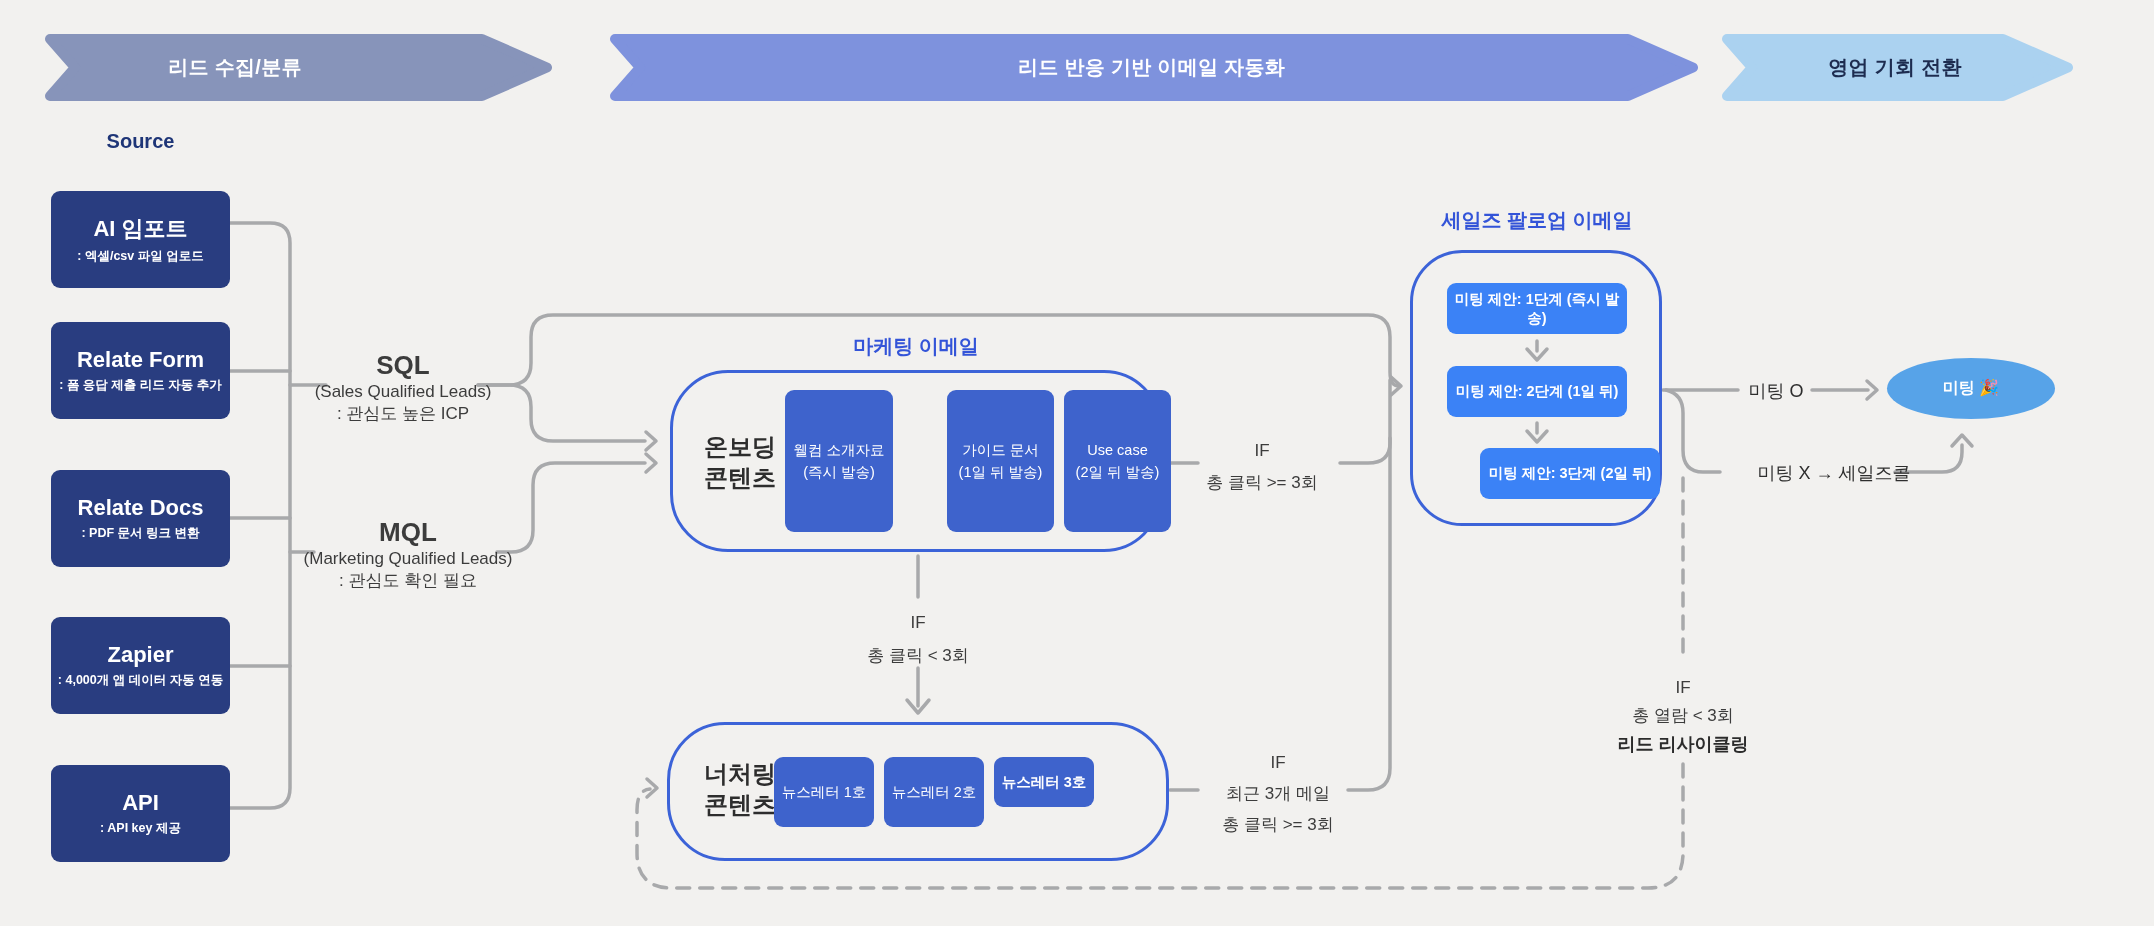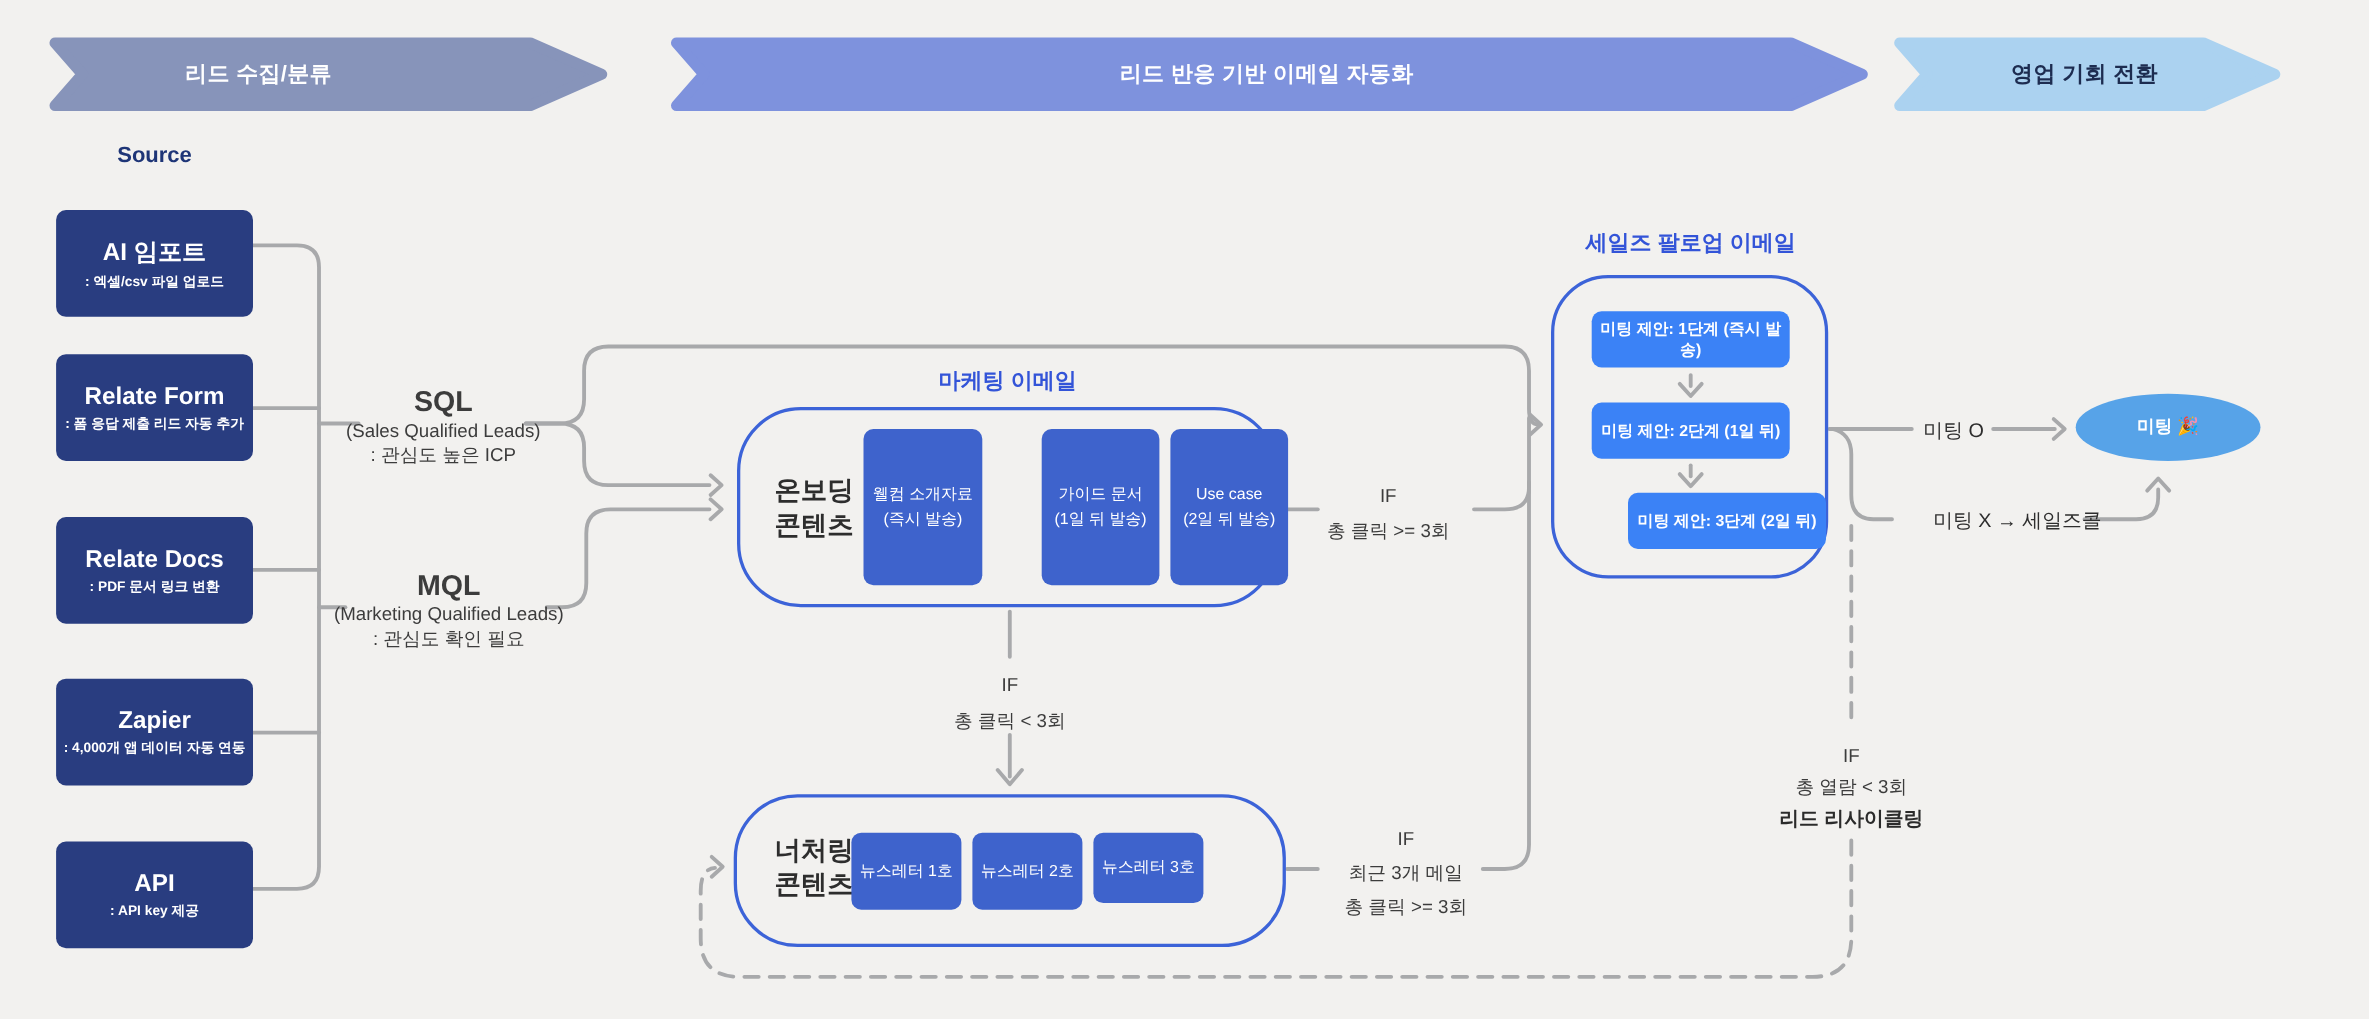--- a/index.html
+++ b/index.html
@@ -193,21 +193,21 @@
   <div class="abs pill-label" style="left:682px;top:758px;width:116px;">
     <div>너처링</div>
     <div>콘텐츠</div>
   </div>
   <div class="abs blue-box" style="left:774px;top:757px;width:100px;height:70px;">
     <div>뉴스레터 1호</div>
   </div>
   <div class="abs blue-box" style="left:884px;top:757px;width:100px;height:70px;">
     <div>뉴스레터 2호</div>
   </div>
-  <div class="abs blue-box" style="left:994px;top:757px;width:100px;height:64px;">
+  <div class="abs blue-box" style="left:994px;top:757px;width:100px;height:50px;font-weight:bold;">
     <div>뉴스레터 3호</div>
   </div>
 
   <div class="abs sec-title" style="left:1417px;top:207px;width:240px;">세일즈 팔로업 이메일</div>
   <div class="abs pill" style="left:1410px;top:250px;width:246px;height:270px;border-radius:52px;"></div>
   <div class="abs sales-box" style="left:1447px;top:283px;width:180px;height:51px;">
     <div>미팅 제안: 1단계 (즉시 발송)</div>
   </div>
   <div class="abs sales-box" style="left:1447px;top:366px;width:180px;height:51px;">
     <div>미팅 제안: 2단계 (1일 뒤)</div>

